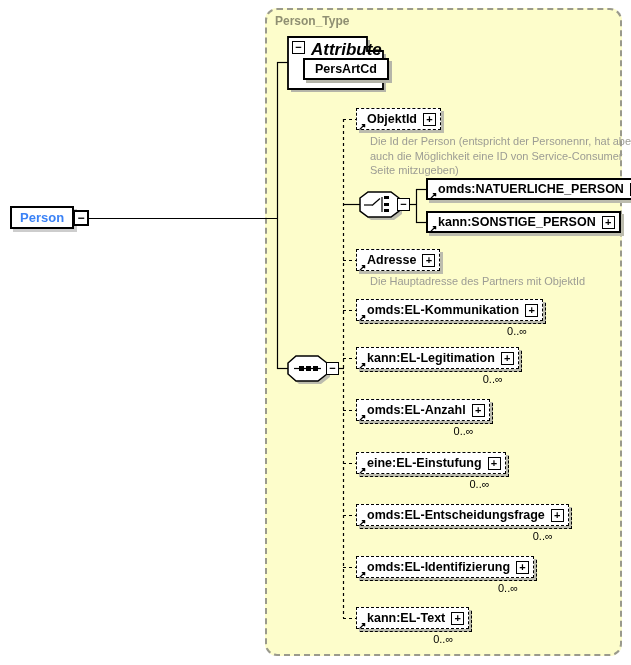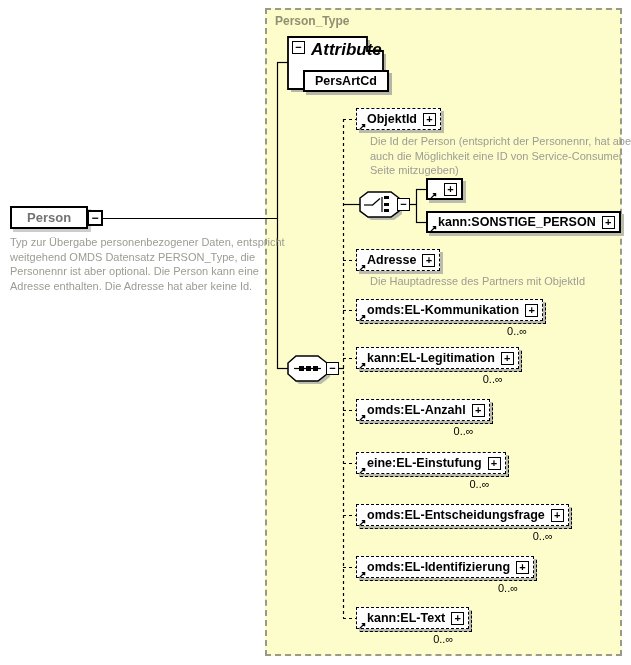--- a/index.html
+++ b/index.html
@@ -3,21 +3,21 @@
 <meta charset="utf-8">
 <style>
   html,body{margin:0;padding:0;background:#fff;}
   #stage{
     position:relative;width:631px;height:665px;background:#fff;overflow:hidden;
     font-family:"Liberation Sans", sans-serif;
   }
   
   .ct-box{
     position:absolute;left:265px;top:8px;width:357px;height:648px;
-    background:#FDFDCB;border:2px dashed #9A9A8C;border-radius:0;box-sizing:border-box;
+    background:#FDFDCB;border:2px dashed #9A9A8C;border-radius:12px;box-sizing:border-box;
   }
   .ct-label{
     position:absolute;left:8px;top:4px;font-size:12px;font-weight:bold;color:#8F8F72;
   }
   svg.lines{position:absolute;left:0;top:0;}
   
   .row{position:absolute;z-index:2;}
   .ebox{
     position:relative;display:inline-flex;align-items:center;height:22px;box-sizing:border-box;
     background:#fff;padding:0 4px 0 10px;white-space:nowrap;
@@ -39,31 +39,31 @@
   }
   .pm.abs{position:absolute;margin:0;z-index:3;}
   .occ{font-size:11px;color:#000;text-align:right;padding-right:16px;margin-top:4px;font-weight:normal;}
   .note{
     position:absolute;z-index:2;font-size:11px;line-height:14.5px;color:#9C9C94;white-space:pre-line;
   }
   
   .root-row{position:absolute;left:10px;top:206px;display:flex;align-items:center;z-index:2;}
   .root-box{
     background:#fff;border:2px solid #000;box-shadow:3px 3px 0 0 #CDCDCD;
-    padding:2px 15px;font-size:13px;font-weight:bold;color:#737373;
+    padding:2px 8px;font-size:13px;font-weight:bold;color:#3b82f6;
   }
   .root-pm{
     width:16px;height:16px;box-sizing:border-box;border:2px solid #000;background:#fff;
     font-size:12px;font-weight:bold;line-height:12px;text-align:center;margin-left:-1px;
   }
   
   .attr-label{
     position:absolute;left:311px;top:40px;font-size:17px;font-style:italic;font-weight:600;color:#000;z-index:2;
   }
-  .persart-row{position:absolute;left:303px;top:58px;z-index:2;margin-top:12px;}
+  .persart-row{position:absolute;left:303px;top:58px;z-index:2;}
   .persart-box{
     display:inline-block;background:#fff;border:2px solid #000;box-shadow:3px 3px 0 0 #B5B5A9;
     padding:2px 10px;font-size:12.5px;font-weight:bold;color:#000;
   }
 </style>
 </head>
 <body>
 
 <div id="stage">
 
@@ -122,24 +122,20 @@
       <rect x="384" y="196" width="5" height="3" fill="#000"></rect>
       <rect x="384" y="203" width="5" height="3" fill="#000"></rect>
       <rect x="384" y="209" width="5" height="3" fill="#000"></rect>
     </g>
   </svg>
 
   <div class="root-row">
     <div class="root-box">Person</div>
     <div class="root-pm">−</div>
   </div>
-  <div class="note" style="left:10px;top:235px;width:285px;">Typ zur Übergabe personenbezogener Daten, entspricht
-weitgehend OMDS Datensatz PERSON_Type, die
-Personennr ist aber optional. Die Person kann eine
-Adresse enthalten. Die Adresse hat aber keine Id.</div>
 
   <div class="pm abs" style="left:292px;top:41px;">−</div>
   <div class="attr-label">Attribute</div>
   <div class="persart-row">
     <span class="persart-box">PersArtCd</span>
   </div>
 
   <div class="pm abs" style="left:326px;top:362px;">−</div>
   <div class="pm abs" style="left:397px;top:198px;">−</div>
 
@@ -150,20 +146,21 @@
       <span class="pm">+</span>
     </div>
   </div>
   <div class="note" style="left:370px;top:134px;width:300px;">Die Id der Person (entspricht der Personennr, hat aber
 auch die Möglichkeit eine ID von Service-Consumer
 Seite mitzugeben)</div>
 
   <div class="row" style="left:426px;top:178px;">
     <div class="ebox solid">
       <span class="ref">↗</span>
+      <span>omds:NATUERLICHE_PERSON</span>
       <span class="pm">+</span>
     </div>
   </div>
   <div class="row" style="left:426px;top:211px;">
     <div class="ebox solid">
       <span class="ref">↗</span>
       <span>kann:SONSTIGE_PERSON</span>
       <span class="pm">+</span>
     </div>
   </div>

